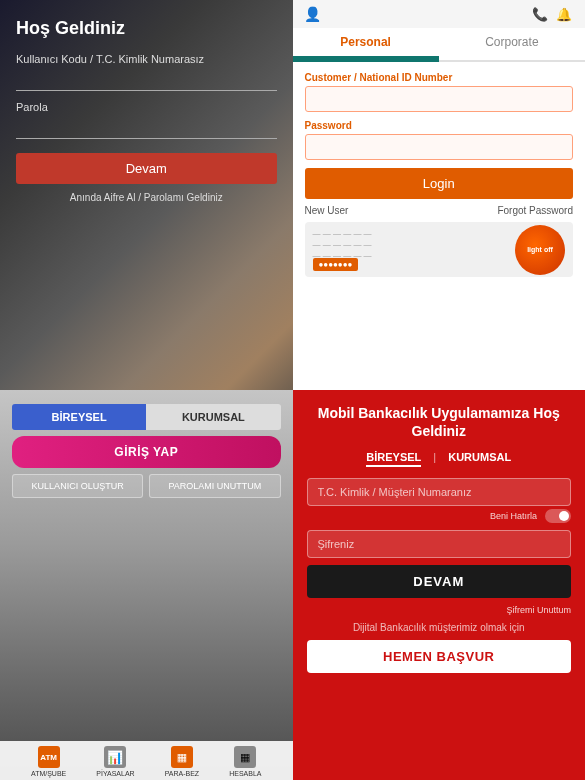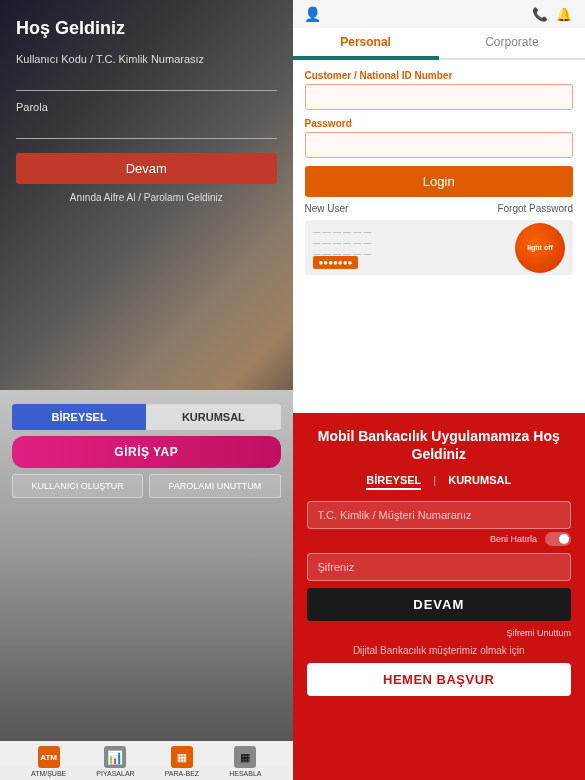--- a/index.html
+++ b/index.html
@@ -102,21 +102,21 @@
       padding: 7px 0;
       text-align: center;
       font-size: 12px;
       color: #888;
       cursor: pointer;
       border-bottom: 2px solid transparent;
       margin-bottom: -2px;
     }
     .q2-tab.active {
       color: #e05c00;
-      border-bottom: 4px solid #0f766e;
+      border-bottom: 6px solid #0f766e;
       font-weight: bold;
     }
     .q2-body {
       padding: 10px 12px;
       flex: 1;
     }
     .q2-field-label {
       font-size: 10px;
       color: #e05c00;
       font-weight: bold;
@@ -307,21 +307,20 @@
     }
 
     
     .q4 {
       background: #cc1111;
       padding: 14px 14px 10px;
       display: flex;
       flex-direction: column;
       gap: 7px;
       overflow: hidden;
-      margin-top: 23px;
     }
     .q4-title {
       color: #fff;
       font-size: 14px;
       font-weight: bold;
       text-align: center;
       line-height: 1.3;
       margin-bottom: 4px;
     }
     .q4-tabs {

